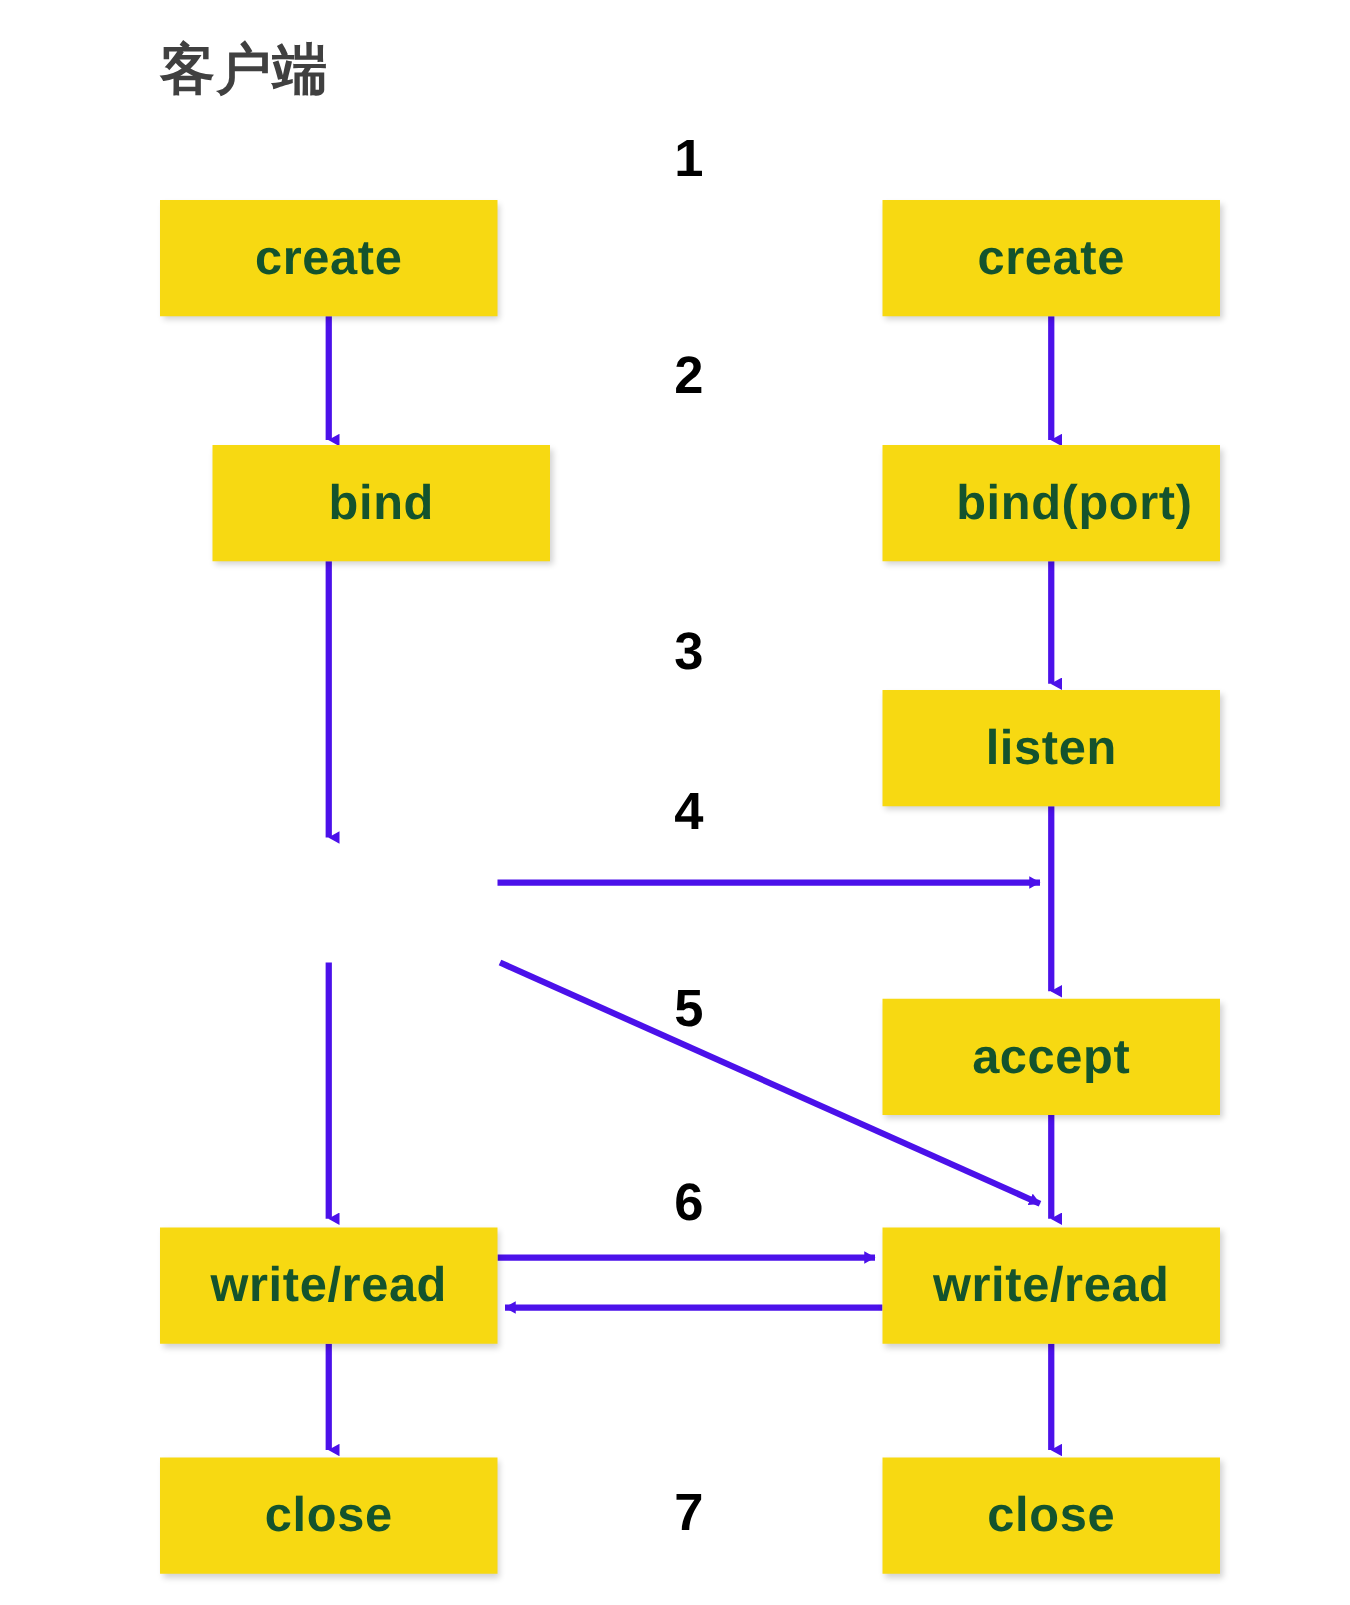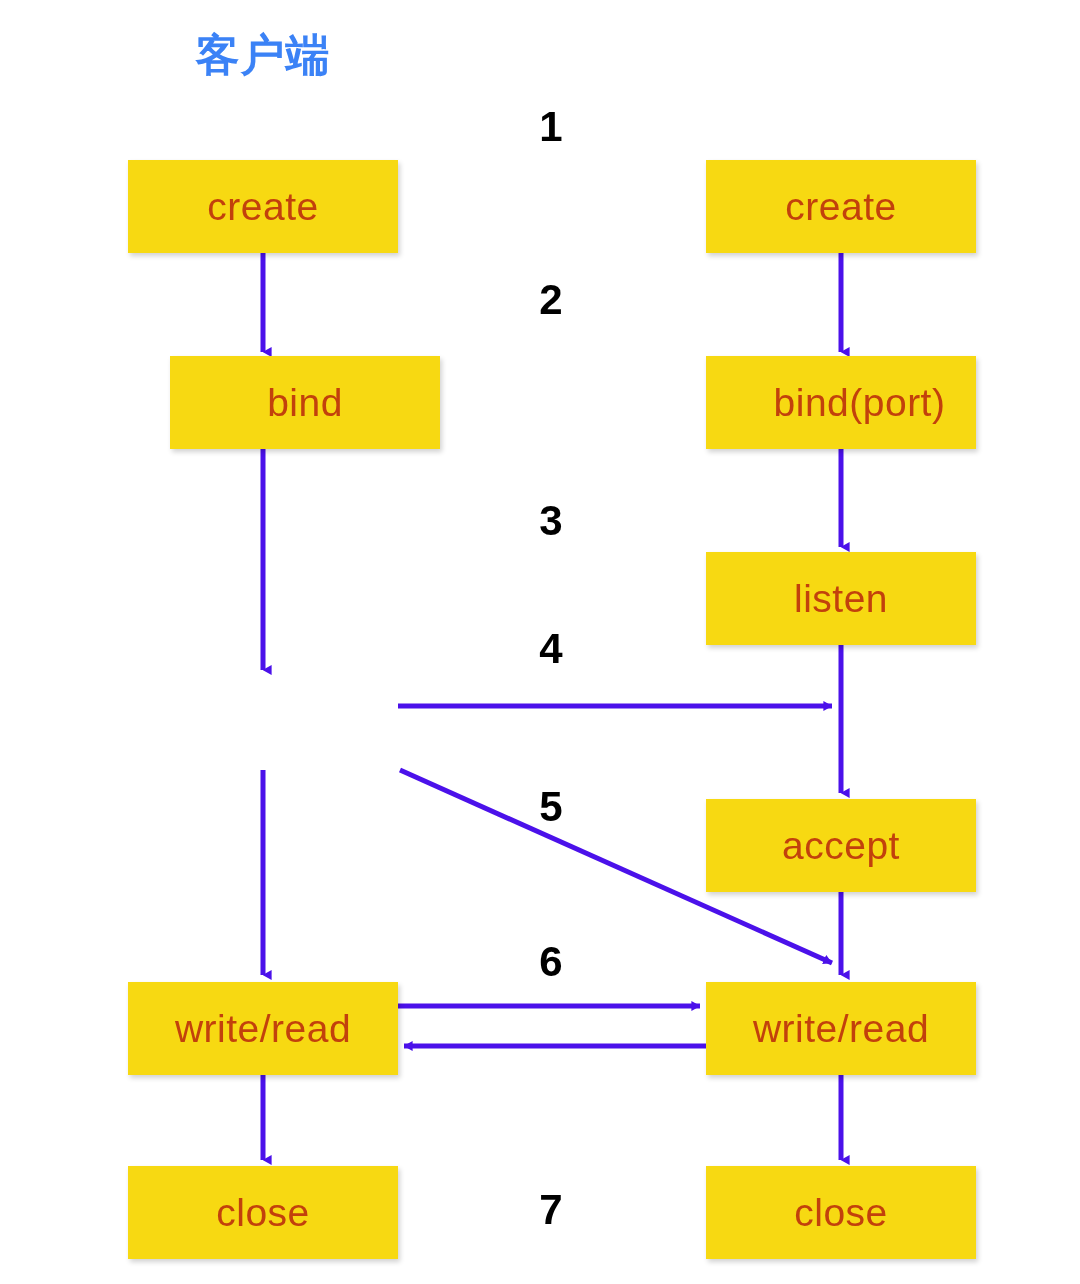--- a/index.html
+++ b/index.html
@@ -17,43 +17,42 @@
   #canvas {
     position: absolute;
     left: 0; top: 0;
     width: 1080px;
     height: 1284px;
   }
   .col-title {
     position: absolute;
     font-size: 44px;
     font-weight: 700;
-    color: #3b82f6;
-    text-align: center;
+    color: #404040;
     letter-spacing: 1px;
     white-space: nowrap;
   }
   #title-client { left: 128px; top: 26px; width: 270px; }
   #title-server { left: 706px; top: 26px; width: 270px; }
 
   .node {
     position: absolute;
     width: 270px;
     height: 93px;
     background: #f7d912;
     box-shadow: 2px 3px 5px rgba(0,0,0,0.18);
     display: flex;
     align-items: center;
     justify-content: center;
     box-sizing: border-box;
   }
   .node .label {
-    color: #c2410c;
+    color: #14532d;
     font-size: 39px;
-    font-weight: 400;
+    font-weight: 700;
     line-height: 1;
     letter-spacing: 0.5px;
     white-space: nowrap;
   }
 
   .step-num {
     position: absolute;
     font-size: 42px;
     font-weight: 700;
     color: #000000;

